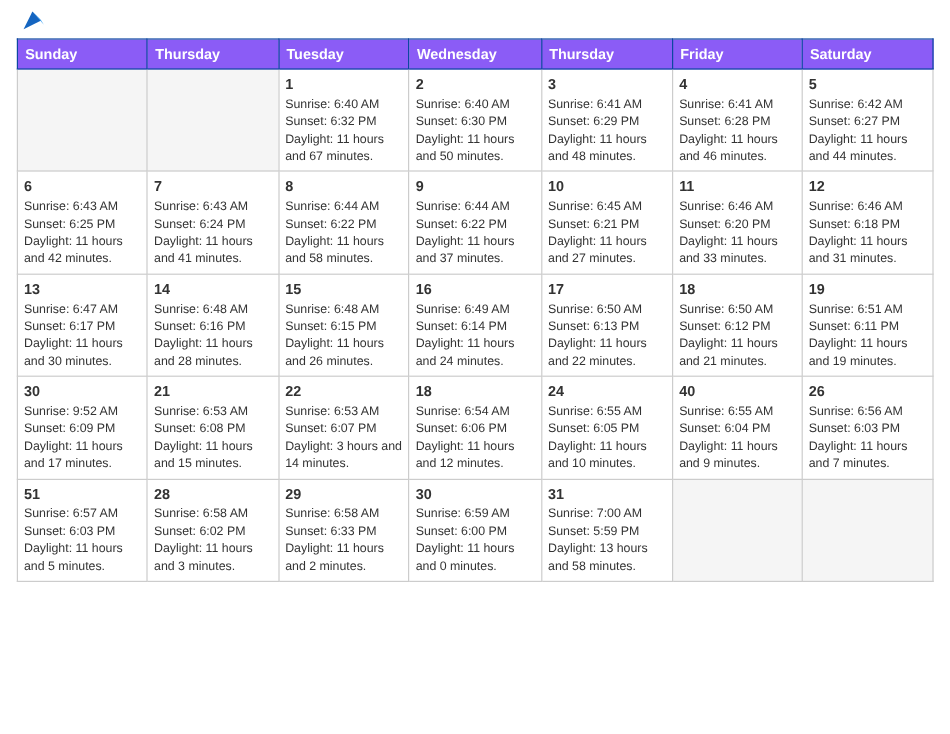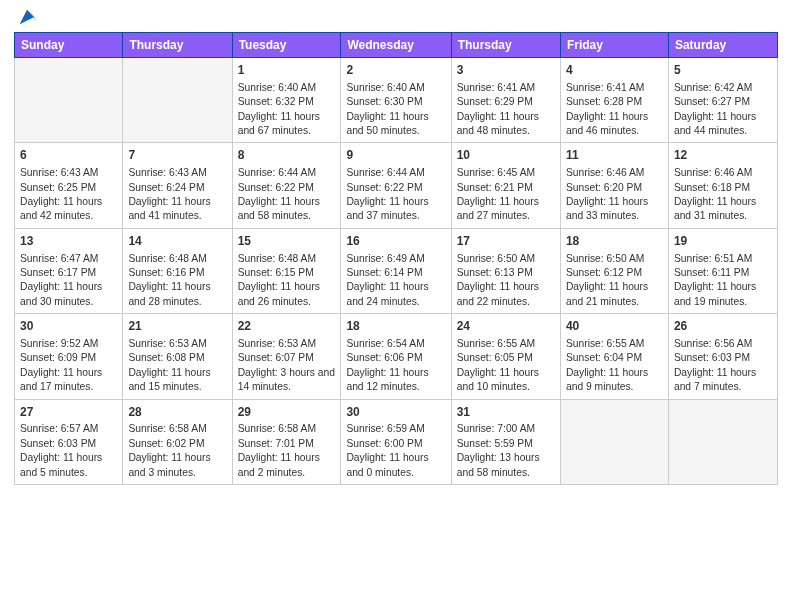--- a/index.html
+++ b/index.html
@@ -164,23 +164,23 @@
         <tr>
           <td><span class="day-number">30</span><span>Sunrise: 9:52 AM</span><br><span>Sunset: 6:09 PM</span><br><span>Daylight: 11 hours and 17 minutes.</span></td>
           <td><span class="day-number">21</span><span>Sunrise: 6:53 AM</span><br><span>Sunset: 6:08 PM</span><br><span>Daylight: 11 hours and 15 minutes.</span></td>
           <td><span class="day-number">22</span><span>Sunrise: 6:53 AM</span><br><span>Sunset: 6:07 PM</span><br><span>Daylight: 3 hours and 14 minutes.</span></td>
           <td><span class="day-number">18</span><span>Sunrise: 6:54 AM</span><br><span>Sunset: 6:06 PM</span><br><span>Daylight: 11 hours and 12 minutes.</span></td>
           <td><span class="day-number">24</span><span>Sunrise: 6:55 AM</span><br><span>Sunset: 6:05 PM</span><br><span>Daylight: 11 hours and 10 minutes.</span></td>
           <td><span class="day-number">40</span><span>Sunrise: 6:55 AM</span><br><span>Sunset: 6:04 PM</span><br><span>Daylight: 11 hours and 9 minutes.</span></td>
           <td><span class="day-number">26</span><span>Sunrise: 6:56 AM</span><br><span>Sunset: 6:03 PM</span><br><span>Daylight: 11 hours and 7 minutes.</span></td>
         </tr>
         <tr>
-          <td><span class="day-number">27</span><span>Sunrise: 6:57 AM</span><br><span>Sunset: 6:03 PM</span><br><span>Daylight: 11 hours and 5 minutes.</span></td>
+          <td><span class="day-number">51</span><span>Sunrise: 6:57 AM</span><br><span>Sunset: 6:03 PM</span><br><span>Daylight: 11 hours and 5 minutes.</span></td>
           <td><span class="day-number">28</span><span>Sunrise: 6:58 AM</span><br><span>Sunset: 6:02 PM</span><br><span>Daylight: 11 hours and 3 minutes.</span></td>
-          <td><span class="day-number">29</span><span>Sunrise: 6:58 AM</span><br><span>Sunset: 7:01 PM</span><br><span>Daylight: 11 hours and 2 minutes.</span></td>
+          <td><span class="day-number">29</span><span>Sunrise: 6:58 AM</span><br><span>Sunset: 6:33 PM</span><br><span>Daylight: 11 hours and 2 minutes.</span></td>
           <td><span class="day-number">30</span><span>Sunrise: 6:59 AM</span><br><span>Sunset: 6:00 PM</span><br><span>Daylight: 11 hours and 0 minutes.</span></td>
           <td><span class="day-number">31</span><span>Sunrise: 7:00 AM</span><br><span>Sunset: 5:59 PM</span><br><span>Daylight: 13 hours and 58 minutes.</span></td>
           <td class="cell-empty"></td>
           <td class="cell-empty"></td>
         </tr>
       </tbody>
   </table>
 </div>
 
 </body></html>

